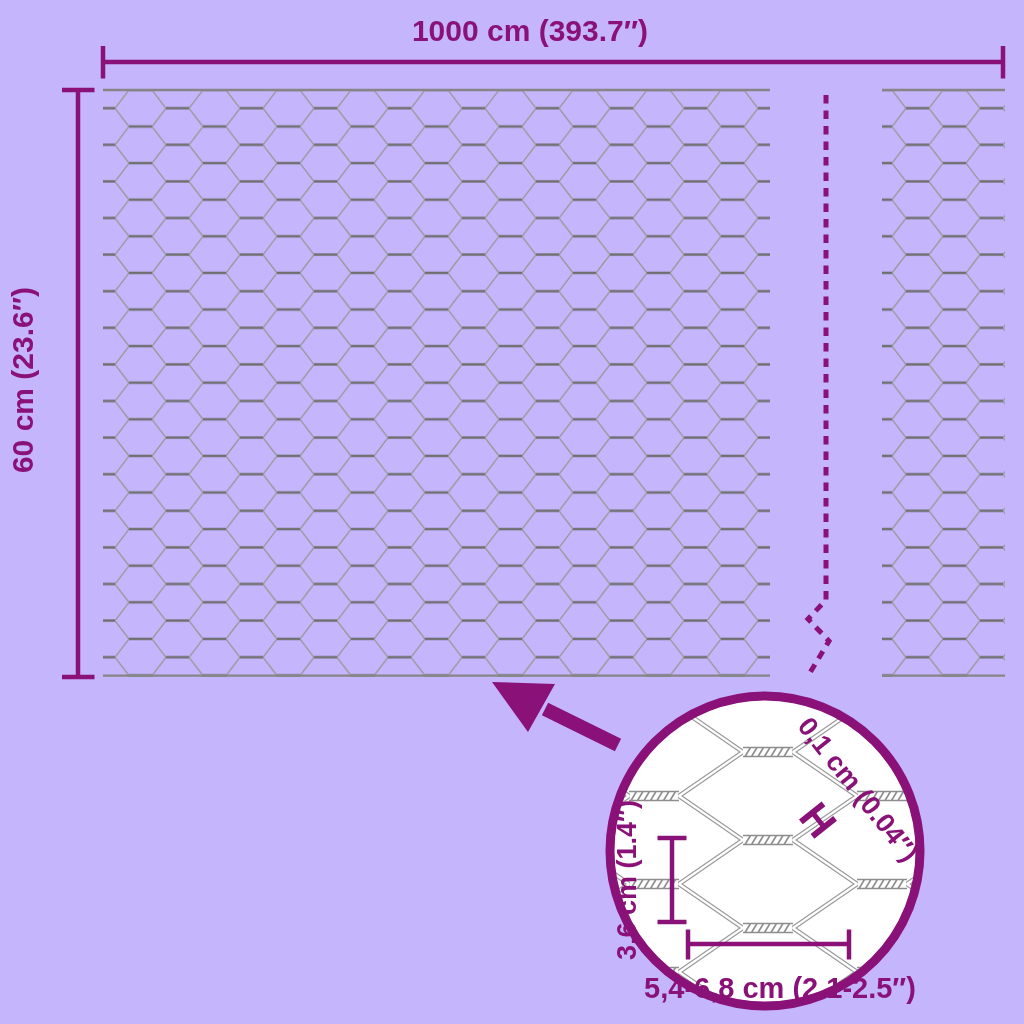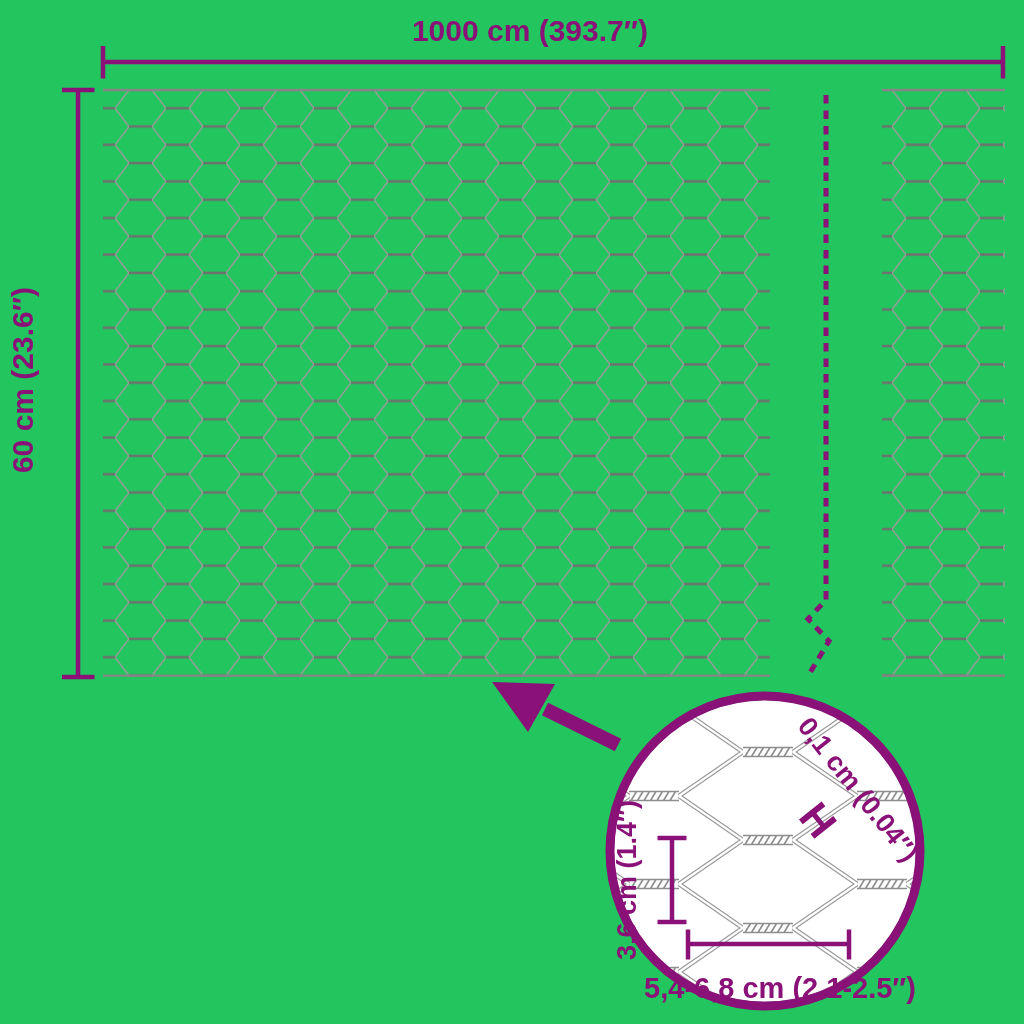--- a/index.html
+++ b/index.html
@@ -1,19 +1,19 @@
 <!DOCTYPE html>
 <html><head>
 <meta charset="utf-8">
 <style>
   html,body{margin:0;padding:0;background:#ffffff;}
   .stage{
     position:relative;
     width:1024px;height:1024px;
-    background:#22c55e;
+    background:#c4b5fd;
     font-family:"Liberation Sans","DejaVu Sans",sans-serif;
     overflow:hidden;
   }
   svg text{
     font-family:"Liberation Sans","DejaVu Sans",sans-serif;
     font-weight:bold;
   }
 </style>
 </head>
 <body>

